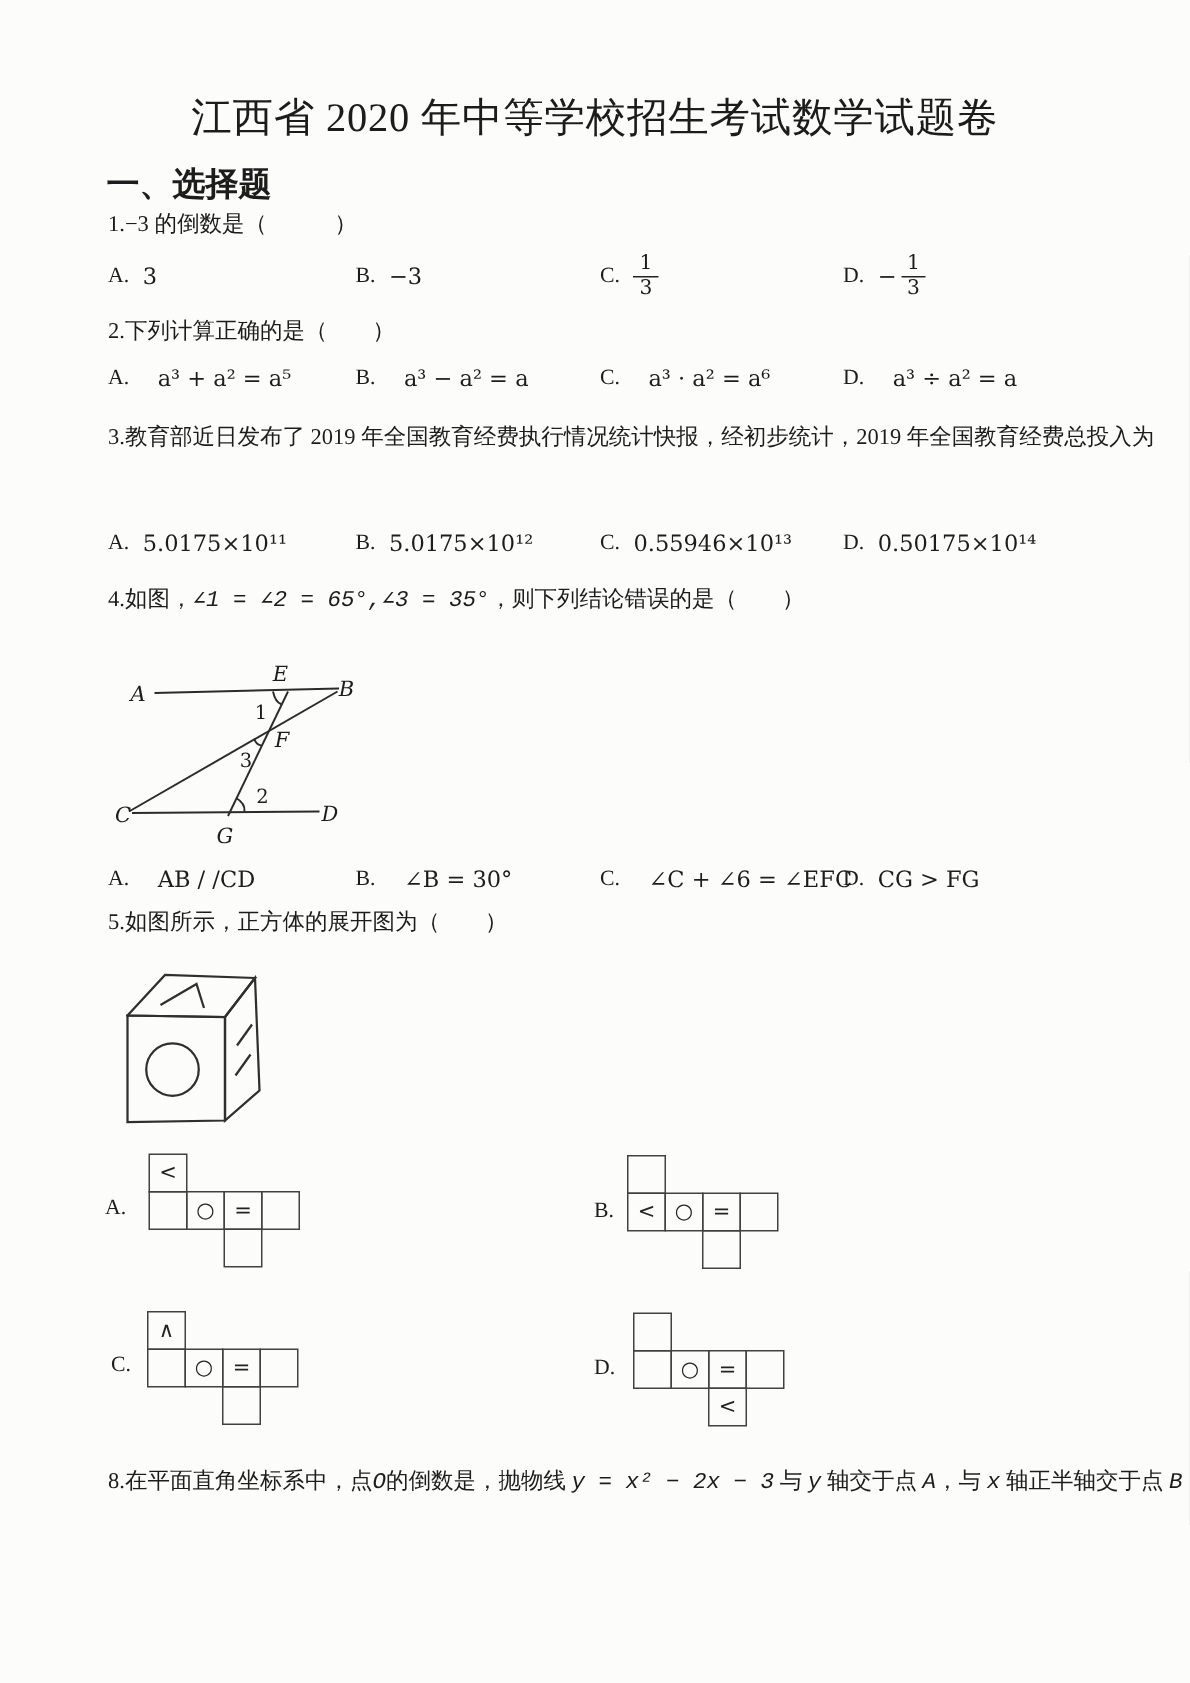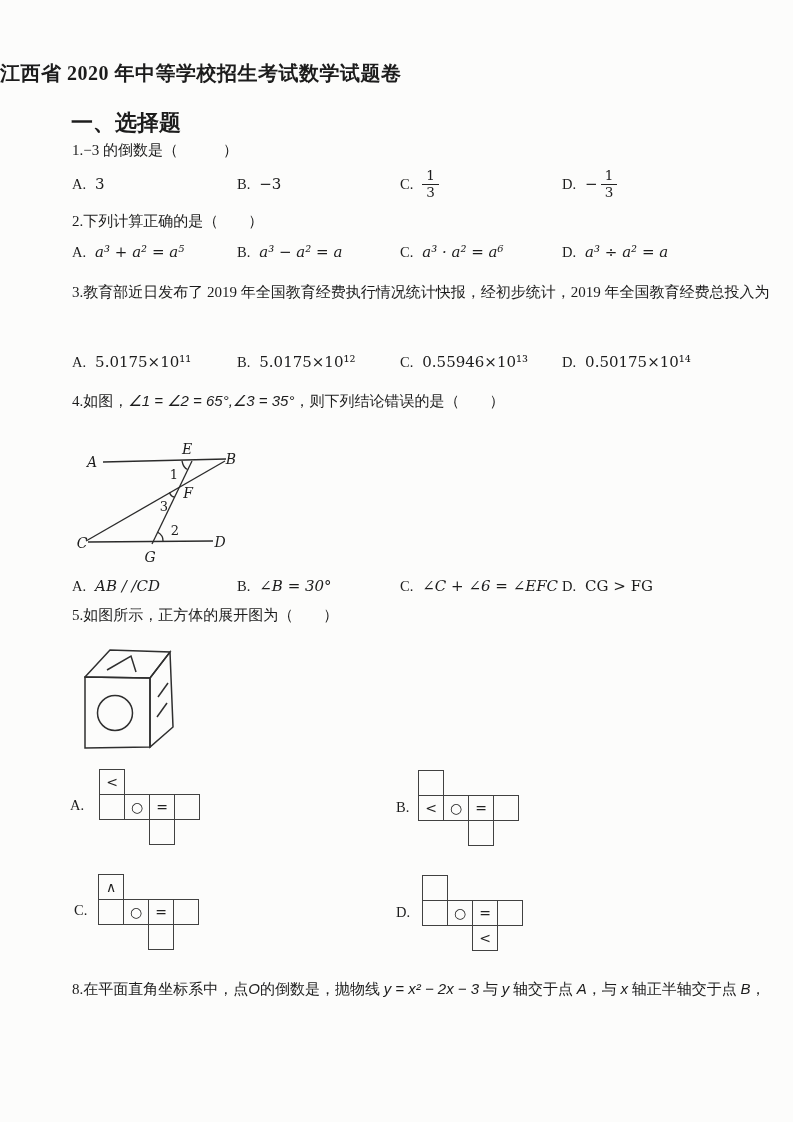--- a/index.html
+++ b/index.html
@@ -1,33 +1,33 @@
 <!DOCTYPE html>
 <html><head>
 <meta charset="utf-8">
 <style>
   html,body{margin:0;padding:0;background:#e8e8e8;}
   .page{position:relative;width:793px;height:1122px;background:#fcfcfb;overflow:hidden;
         font-family:"Liberation Serif","DejaVu Serif",serif;color:#1c1c1c;margin:0 auto;}
   p,h1,h2{margin:0;}
-  .title{position:absolute;top:60px;left:0;width:100%;
-         font-size:20px;font-weight:bold;letter-spacing:.5px;}
+  .title{position:absolute;top:60px;left:0;width:100%;text-align:center;
+         font-size:27px;font-weight:normal;letter-spacing:.5px;}
   .section{position:absolute;top:108px;left:71px;font-size:22px;font-weight:bold;}
   .stem{position:absolute;left:72px;font-size:15px;line-height:19px;white-space:nowrap;}
   .opt-row{position:absolute;left:72px;width:715px;display:grid;
            grid-template-columns:165px 163px 162px 1fr;align-items:center;}
   .opt{display:flex;align-items:center;gap:9px;}
   .lbl{font-size:14.5px;}
   .val{font-family:"DejaVu Serif","Liberation Serif",serif;font-size:15px;white-space:nowrap;}
-  .it{font-style:italic;}
+  .it{margin-left:10px;}
   .frac{display:inline-flex;flex-direction:column;align-items:center;
         font-size:13.5px;line-height:1.15;font-family:"DejaVu Serif",serif;}
   .fnum{padding:0 4px;border-bottom:1px solid #222;}
   .fden{padding:0 4px;}
-  .m{font-family:Liberation Sans, sans-serif;font-style:italic;}
+  .m{font-family:Liberation Mono, monospace;font-style:italic;}
   .fig{position:absolute;}
   .fig svg{display:block;}
   .ptlbl{font-family:"DejaVu Serif",serif;font-style:italic;font-size:14px;fill:#1c1c1c;}
   .anglbl{font-family:"DejaVu Serif",serif;font-size:13px;fill:#1c1c1c;}
   .net{position:absolute;}
   .cell{position:absolute;width:26px;height:26px;box-sizing:border-box;border:1.5px solid #414141;
         display:flex;align-items:center;justify-content:center;
         font-family:"DejaVu Sans",sans-serif;font-size:14px;color:#222;}
   .net-label{position:absolute;font-size:14.5px;}
 </style>

